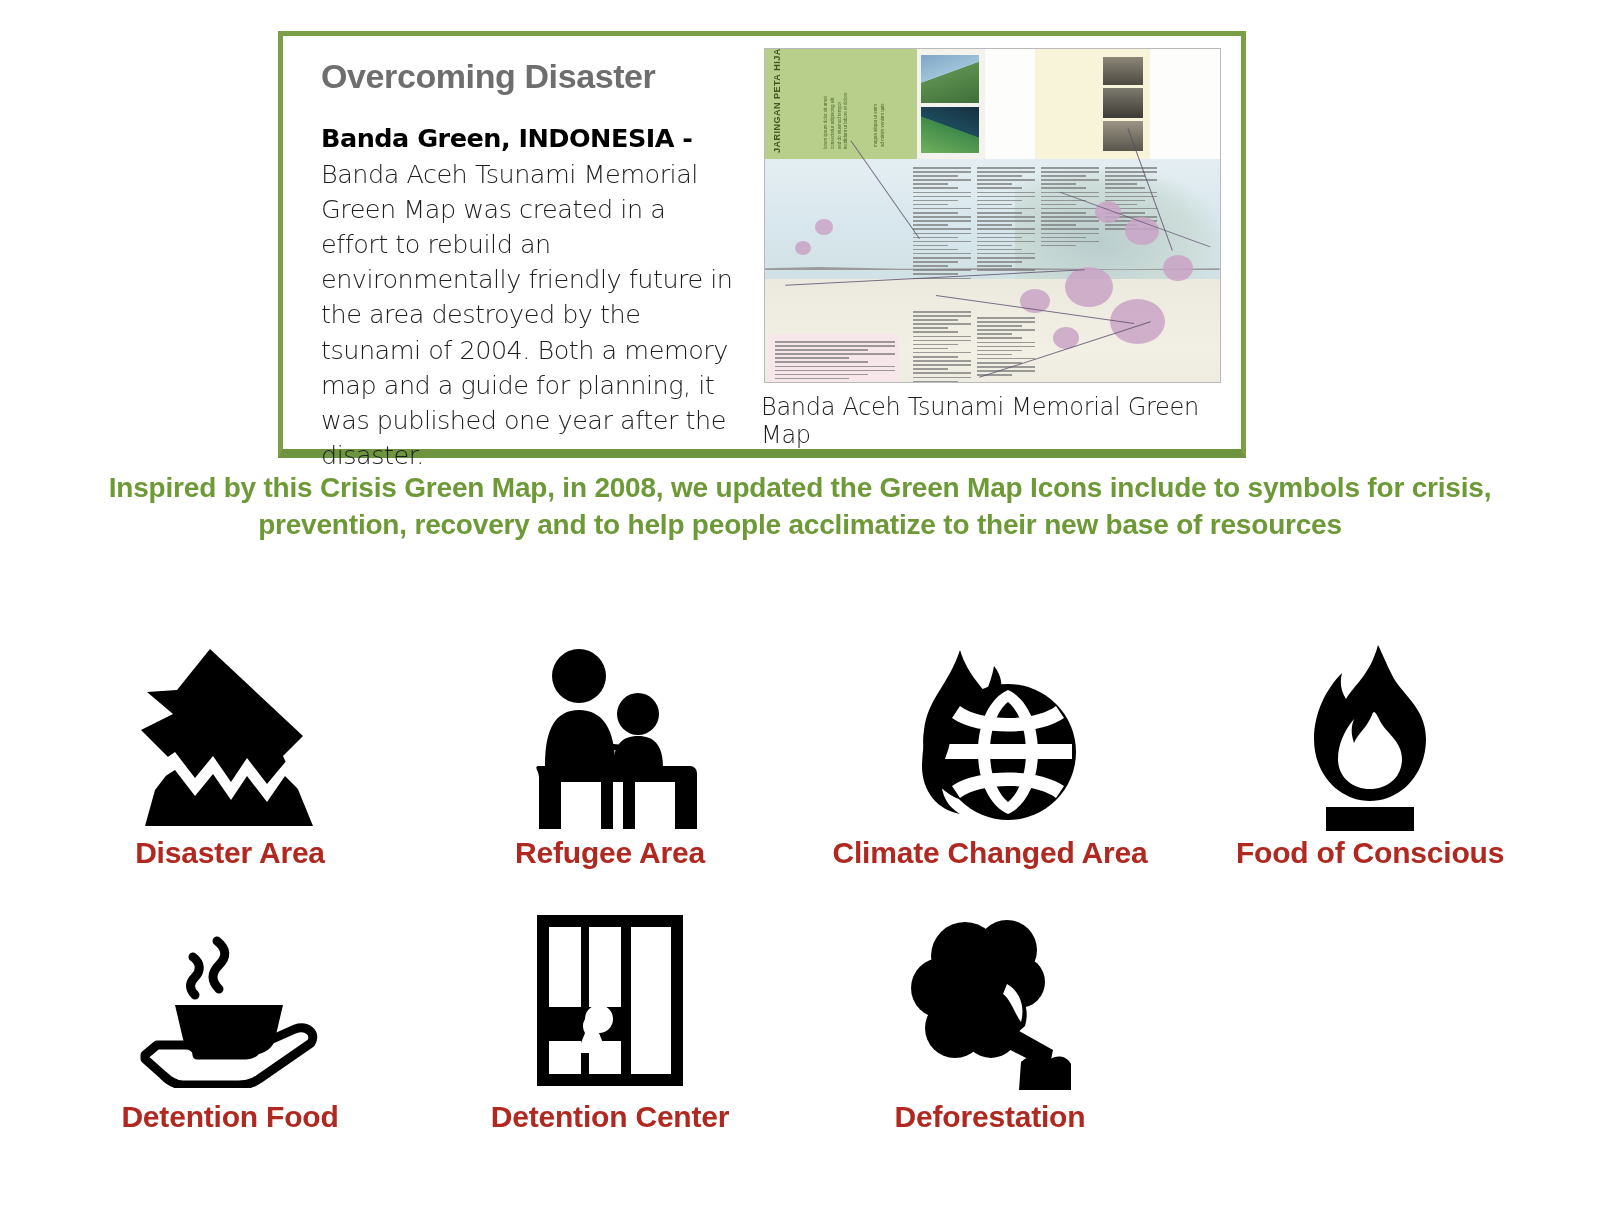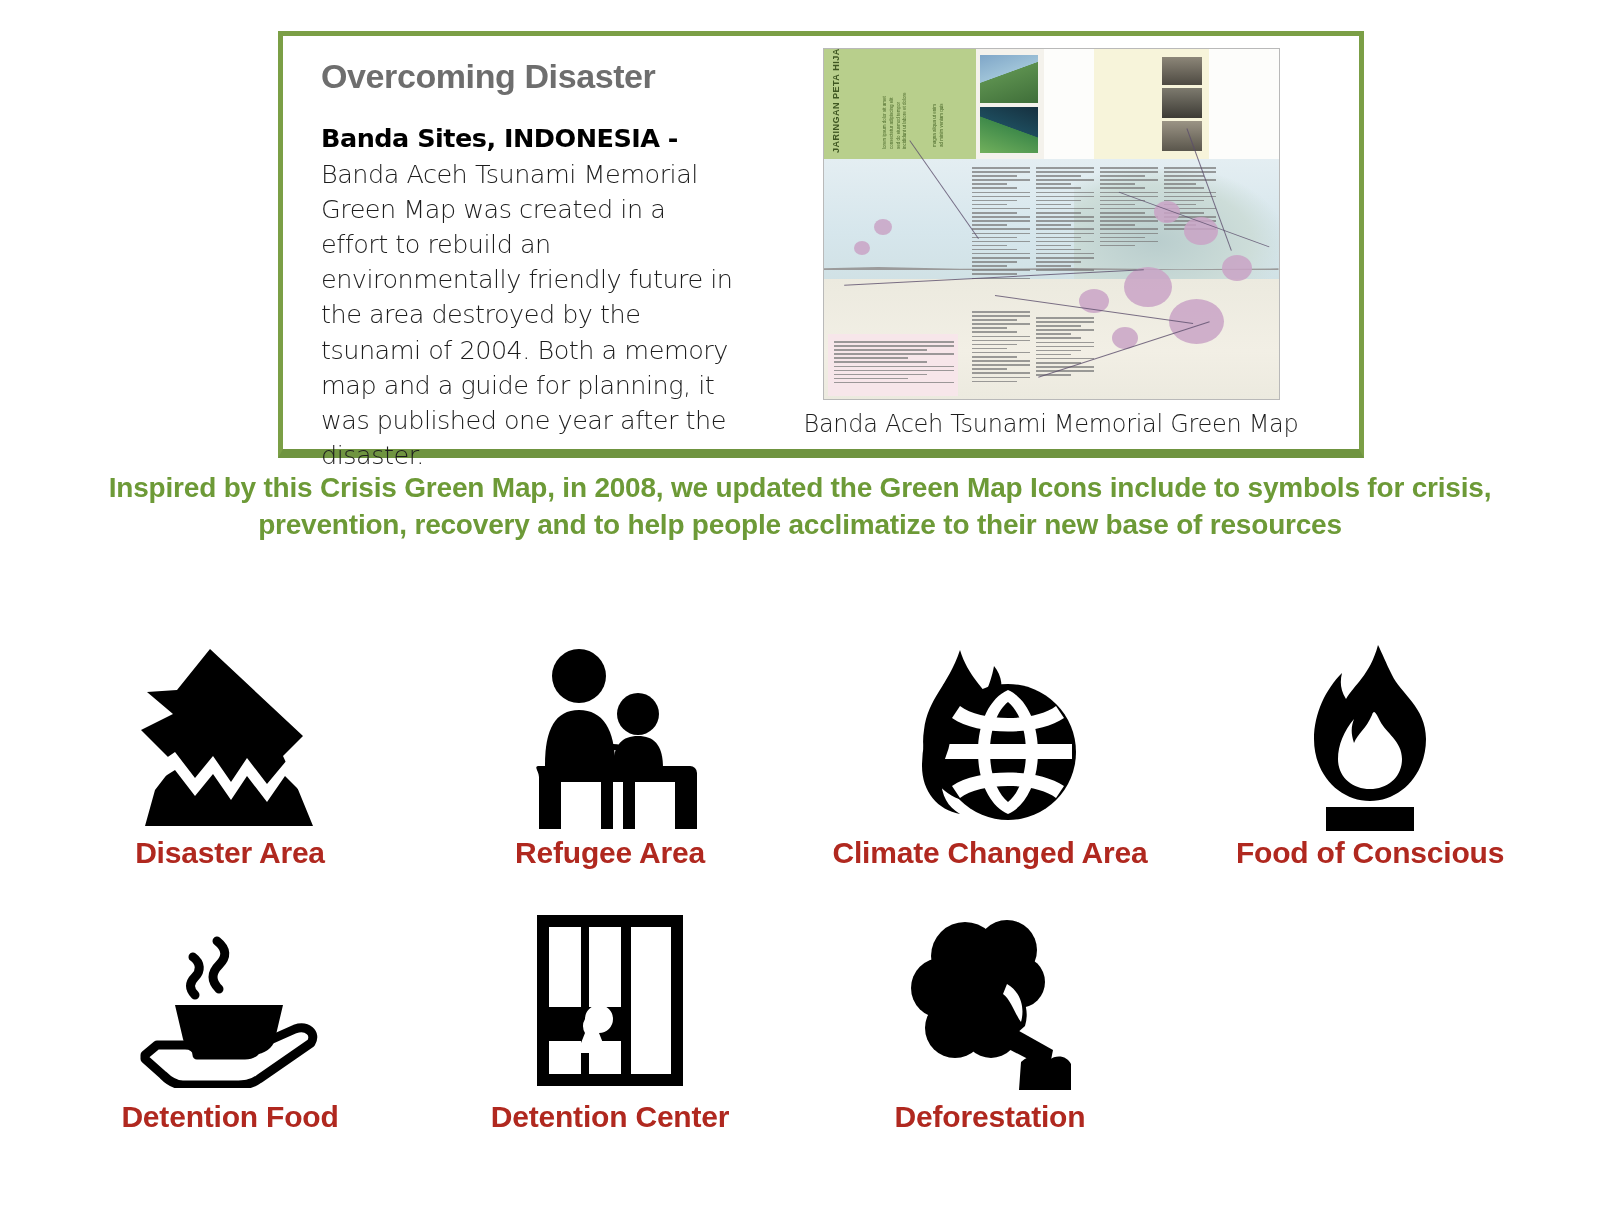--- a/index.html
+++ b/index.html
@@ -13,21 +13,21 @@
     position: relative;
     font-family: "Liberation Sans", sans-serif;
     overflow: hidden;
   }
 
   
   #info-card {
     position: absolute;
     left: 278px;
     top: 31px;
-    width: 1086px;
+    width: 968px;
     height: 427px;
     box-sizing: border-box;
     border-left: 5px solid #7b9f46;
     border-top: 5px solid #7b9f46;
     border-right: 5px solid #7b9f46;
     border-bottom: 9px solid #6f9440;
     background: #ffffff;
     display: flex;
   }
   #card-left {
@@ -182,21 +182,21 @@
   }
   .icon-art svg { display: block; }
 </style>
 </head>
 <body>
 
 <div id="info-card">
 
   <div id="card-left">
     <div id="card-title">Overcoming Disaster</div>
-    <div id="card-body"><span class="lead">Banda Sites, INDONESIA - </span><span>Banda Aceh Tsunami Memorial Green Map was created in a effort to rebuild an environmentally friendly future in the area destroyed by the tsunami of 2004. Both a memory map and a guide for planning, it was published one year after the disaster.</span></div>
+    <div id="card-body"><span class="lead">Banda Green, INDONESIA - </span><span>Banda Aceh Tsunami Memorial Green Map was created in a effort to rebuild an environmentally friendly future in the area destroyed by the tsunami of 2004. Both a memory map and a guide for planning, it was published one year after the disaster.</span></div>
   </div>
 
   <div id="card-right">
     <div id="map-thumb">
 
       <div class="m-layer" id="m-white-top"></div>
       <div class="m-layer" id="m-cream"></div>
       <div class="m-layer" id="m-right-top"></div>
 
       <div class="m-layer" id="m-green">

